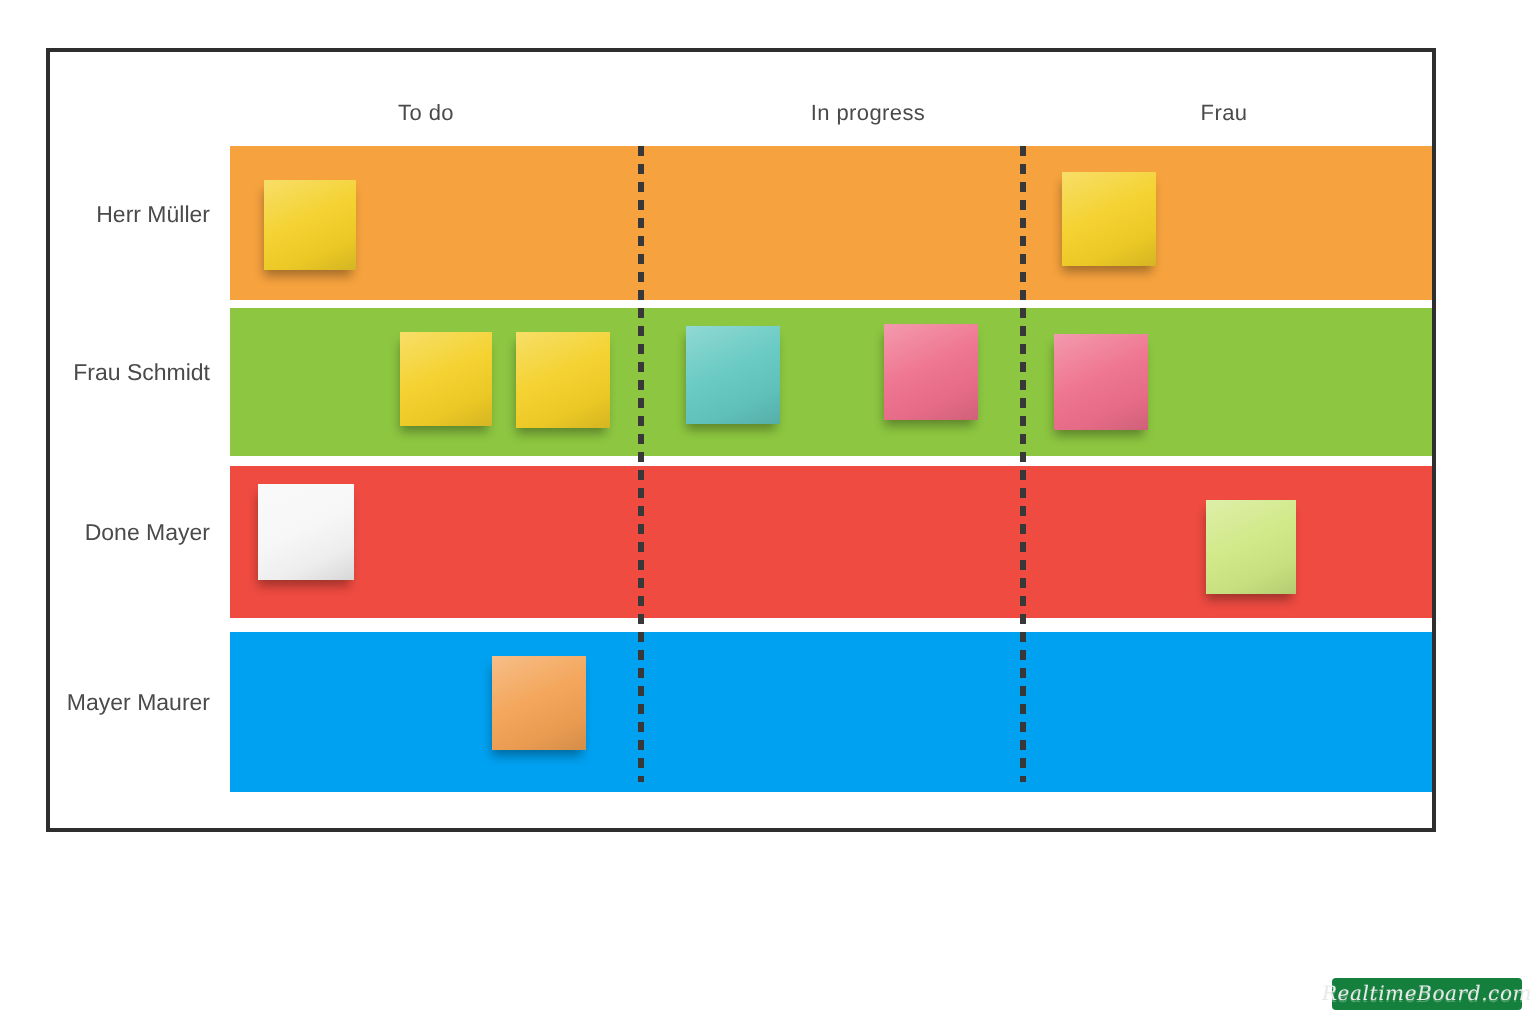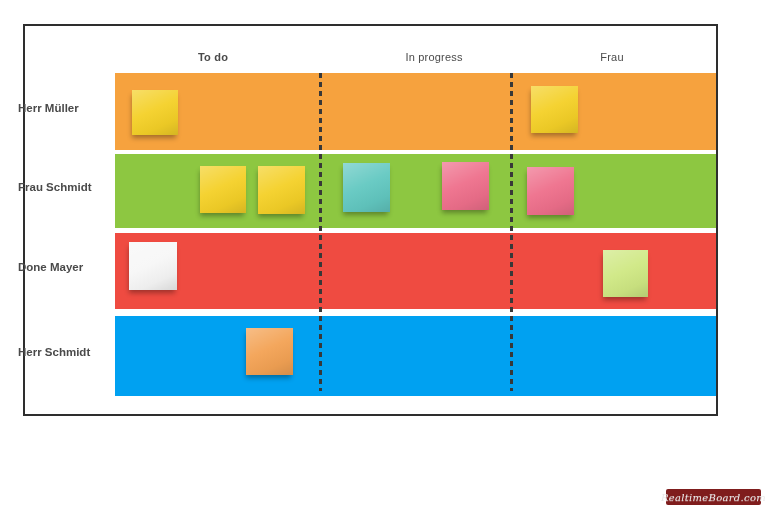--- a/index.html
+++ b/index.html
@@ -10,59 +10,59 @@
   .frame{
     position:absolute;box-sizing:border-box;
     border:2px solid #2e2e2e;background:#ffffff;
   }
   .col-header{
     position:absolute;transform:translateX(-50%);
     font-size:11px;color:#4a4a4a;white-space:nowrap;letter-spacing:.2px;
   }
   .lane{position:absolute;}
   .row-label{
-    position:absolute;text-align:left;
-    font-size:11.5px;color:#4a4a4a;white-space:nowrap;font-weight:bold;
+    position:absolute;text-align:right;
+    font-size:11.5px;color:#4a4a4a;white-space:nowrap;
   }
   .divider{
     position:absolute;width:3px;
     background:repeating-linear-gradient(to bottom,#383838 0px,#383838 5px,transparent 5px,transparent 9px);
   }
   .note{
     position:absolute;
     box-shadow:-1px 4px 5px -1px rgba(0,0,0,0.33);
   }
   .note::after{
     content:"";position:absolute;left:0;top:0;right:0;bottom:0;
     background:linear-gradient(155deg,rgba(255,255,255,0.30) 0%,rgba(255,255,255,0.05) 45%,rgba(0,0,0,0.04) 75%,rgba(0,0,0,0.13) 100%);
   }
   .watermark{
     position:absolute;display:flex;align-items:center;justify-content:center;
-    background:#7f1d1d;border-radius:2px;
+    background:#15803d;border-radius:2px;
     font-family:"DejaVu Serif",serif;font-style:italic;font-size:10px;
     color:#e9e9e9;letter-spacing:.3px;text-shadow:0 1px 0 rgba(255,255,255,0.25);
   }
 </style>
 </head>
 <body>
 
 <div class="page">
   <div class="frame" id="board-frame" style="left: 23px; top: 24px; width: 695px; height: 392px; border-color: rgb(46, 46, 46);"></div>
   <div id="board-content">
-      <div class="col-header" style="left: 213px; top: 51px; font-weight: bold;">To do</div>
+      <div class="col-header" style="left: 213px; top: 51px;">To do</div>
       <div class="col-header" style="left: 416px; top: 51px; margin-left: 18px;">In progress</div>
       <div class="col-header" style="left: 612px; top: 51px;">Frau</div>
       <div class="lane" style="left: 115px; top: 73px; width: 601px; height: 77px; background: rgb(246, 162, 62);"></div>
       <div class="row-label" style="left: 18px; width: 87px; top: 101.5px; color: rgb(74, 74, 74);">Herr Müller</div>
       <div class="lane" style="left: 115px; top: 154px; width: 601px; height: 74px; background: rgb(141, 199, 65);"></div>
       <div class="row-label" style="left: 18px; width: 87px; top: 181px; color: rgb(74, 74, 74);">Frau Schmidt</div>
       <div class="lane" style="left: 115px; top: 233px; width: 601px; height: 76px; background: rgb(239, 75, 65);"></div>
       <div class="row-label" style="left: 18px; width: 87px; top: 261px; color: rgb(74, 74, 74);">Done Mayer</div>
       <div class="lane" style="left: 115px; top: 316px; width: 601px; height: 80px; background: rgb(0, 161, 241);"></div>
-      <div class="row-label" style="left: 18px; width: 87px; top: 346px; color: rgb(74, 74, 74);">Herr Schmidt</div>
+      <div class="row-label" style="left: 18px; width: 87px; top: 346px; color: rgb(74, 74, 74);">Mayer Maurer</div>
       <div class="divider" style="left: 319px; top: 73px; height: 318px;"></div>
       <div class="divider" style="left: 510px; top: 73px; height: 318px;"></div>
       <div class="note" title="Herr Müller / To do" style="left: 132px; top: 90px; width: 46px; height: 45px; background: rgb(244, 208, 39);"></div>
       <div class="note" title="Herr Müller / Done" style="left: 531px; top: 86px; width: 47px; height: 47px; background: rgb(244, 208, 39);"></div>
       <div class="note" title="Frau Schmidt / To do" style="left: 200px; top: 166px; width: 46px; height: 47px; background: rgb(244, 208, 39);"></div>
       <div class="note" title="Frau Schmidt / To do" style="left: 258px; top: 166px; width: 47px; height: 48px; background: rgb(244, 208, 39);"></div>
       <div class="note" title="Frau Schmidt / In progress" style="left: 343px; top: 163px; width: 47px; height: 49px; background: rgb(98, 200, 193);"></div>
       <div class="note" title="Frau Schmidt / In progress" style="left: 442px; top: 162px; width: 47px; height: 48px; background: rgb(238, 111, 139);"></div>
       <div class="note" title="Frau Schmidt / Done" style="left: 527px; top: 167px; width: 47px; height: 48px; background: rgb(238, 111, 139);"></div>
       <div class="note" title="Frau Mayer / To do" style="left: 129px; top: 242px; width: 48px; height: 48px; background: rgb(247, 247, 247);"></div>

